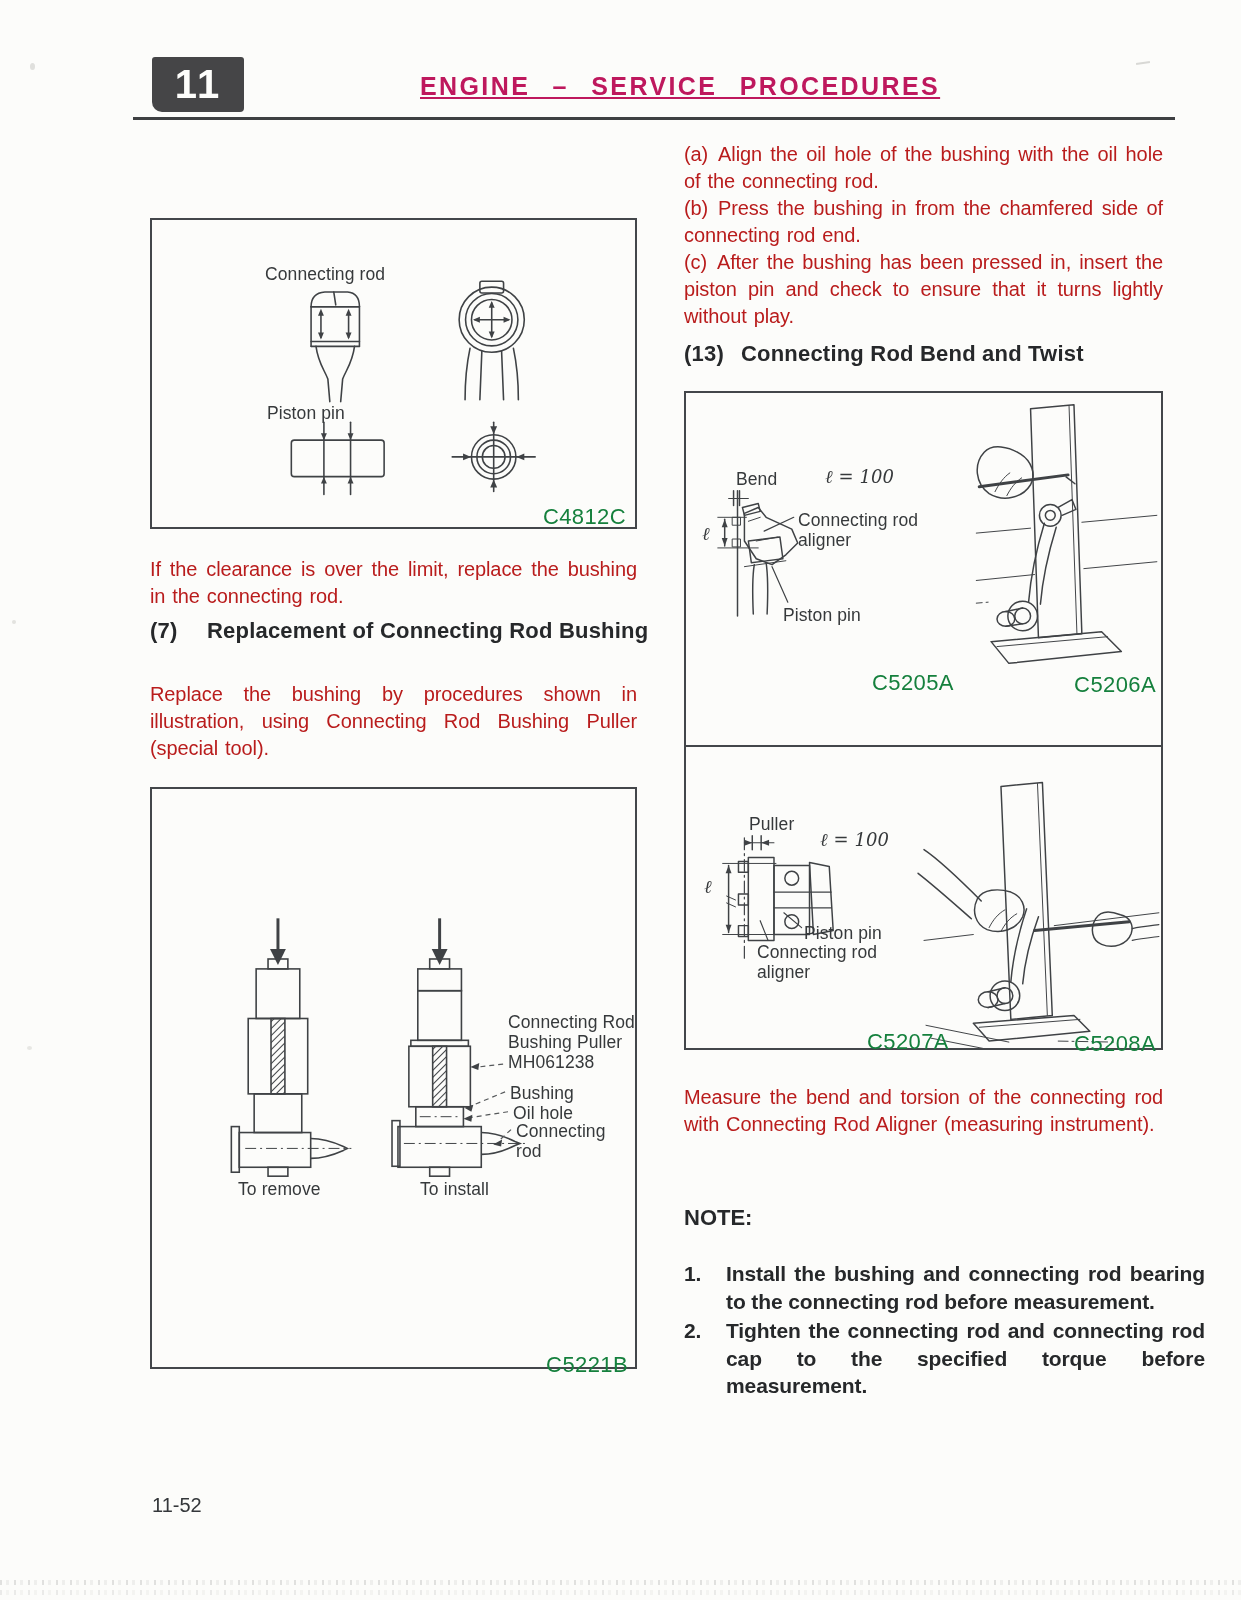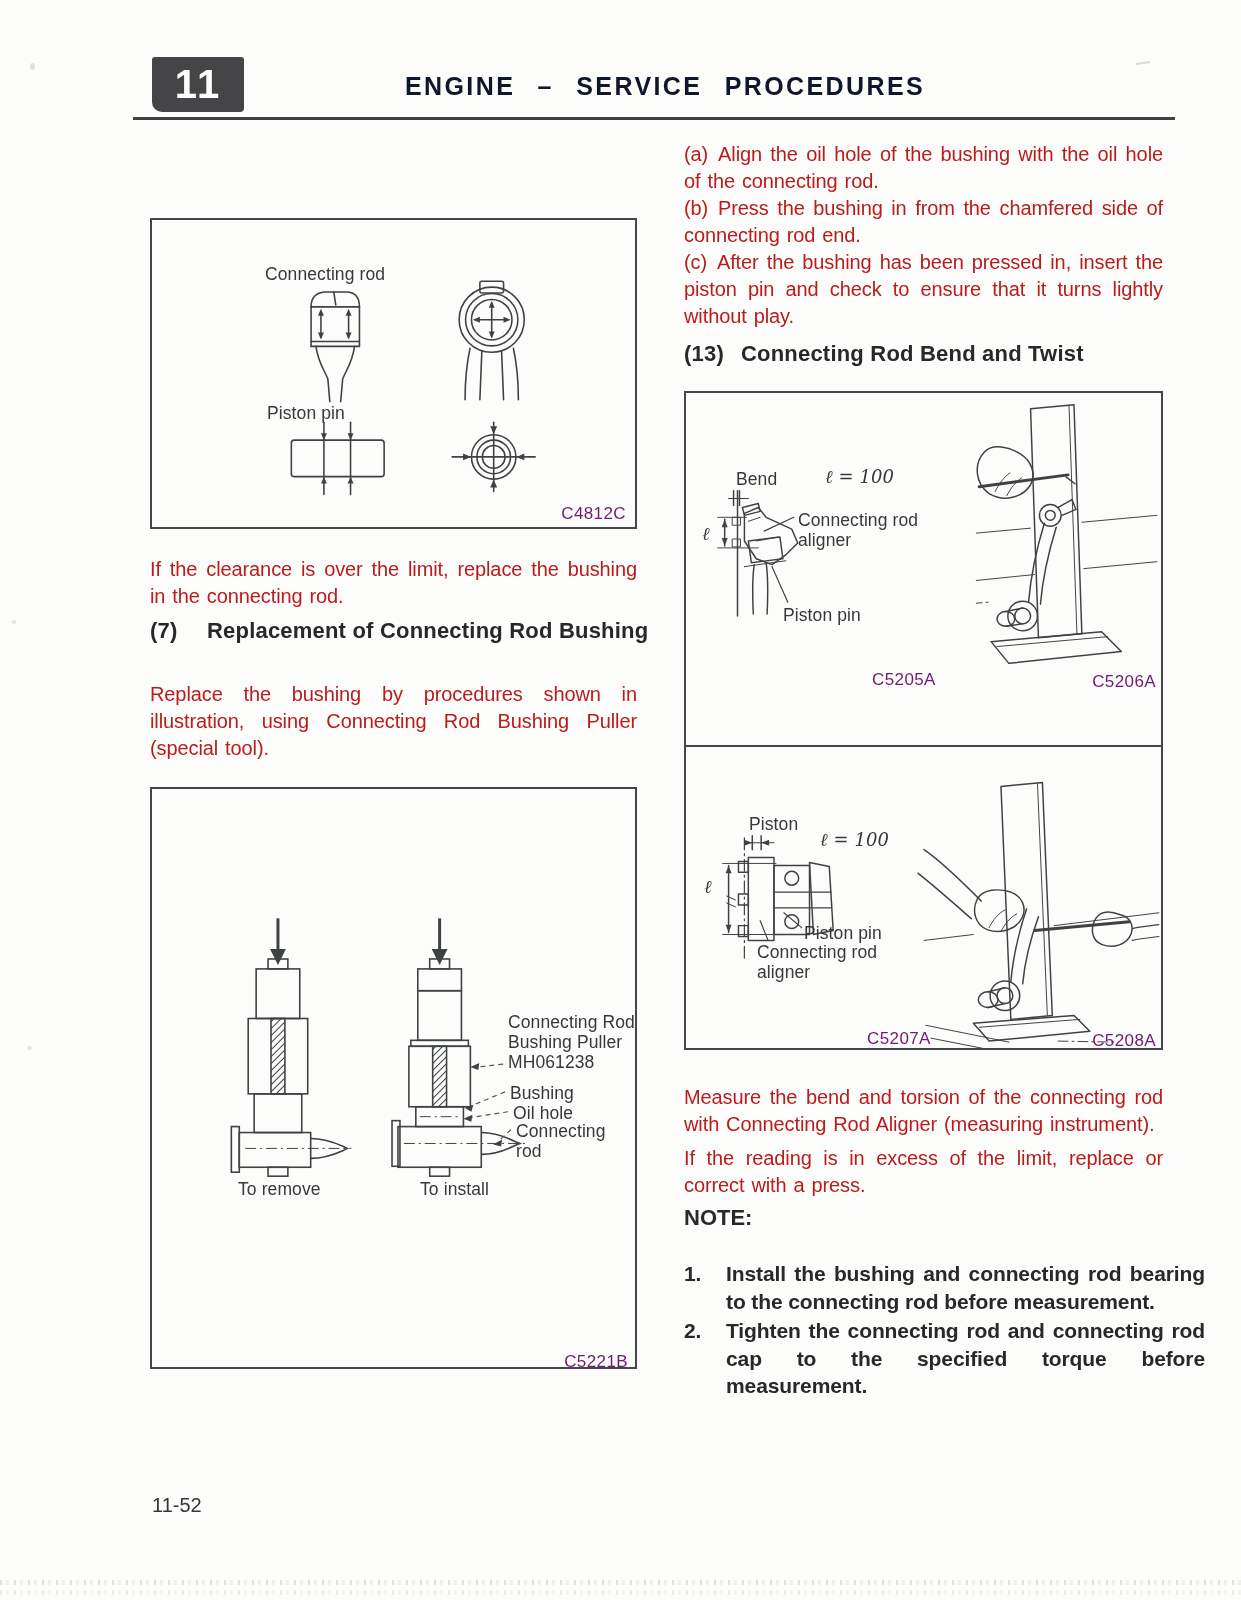--- a/index.html
+++ b/index.html
@@ -10,23 +10,23 @@
     color:#333639;
   }
   
   .chapter-box{
     position:absolute;left:152px;top:57px;width:92px;height:55px;
     background:#454547;border-radius:3px 3px 4px 10px;
     display:flex;align-items:center;justify-content:center;
   }
   .chapter-box span{color:#fdfdfb;font-size:40px;font-weight:bold;letter-spacing:2px;}
   .page-title{
-    position:absolute;left:405px;top:72px;
-    font-size:25px;font-weight:bold;color:#0f172a;
-    letter-spacing:2.4px;word-spacing:13px;white-space:nowrap;
+    position:absolute;left:420px;top:72px;
+    font-size:25px;font-weight:bold;color:#be185d;
+    letter-spacing:2.4px;word-spacing:13px;white-space:nowrap;text-decoration:underline;
   }
   .header-rule{position:absolute;left:133px;top:117px;width:1042px;height:3px;background:#3e4042;}
   
   .blk{position:absolute;}
   .body-par{
     font-size:20px;line-height:27px;text-align:justify;
     color:#b91c1c;letter-spacing:-0.1px;word-spacing:1.5px;
   }
   .sec-h{
     font-size:22px;line-height:31px;font-weight:bold;color:#26282a;
@@ -45,21 +45,21 @@
   
   .figbox{
     position:absolute;border:2px solid #43464a;background:#fcfcfa;
     box-sizing:border-box;
   }
   .figbox svg{position:absolute;left:0;top:0;}
   .flabel{
     position:absolute;font-size:17.5px;line-height:20px;color:#36393b;
     white-space:pre-line;letter-spacing:0.1px;
   }
-  .fcode{position:absolute;font-size:17px;color:#701a75;letter-spacing:0.4px;text-align:center;}
+  .fcode{position:absolute;font-size:22px;color:#15803d;letter-spacing:0.4px;text-align:center;}
   .l-italic{font-style:italic;font-family:"DejaVu Serif",serif;font-size:18px;}
   
   .speck{position:absolute;background:#c9c9c4;border-radius:50%;}
   .noise-strip{
     position:absolute;left:0;width:1241px;height:5px;opacity:.55;filter:blur(.7px);
     background:repeating-linear-gradient(90deg,
       rgba(110,110,108,.35) 0 2px, transparent 2px 6px,
       rgba(140,140,136,.22) 6px 9px, transparent 9px 14px);
   }
 </style>
@@ -336,32 +336,31 @@
         <path d="M242,282 L326,299 M247,295 L318,309" stroke-width="1"></path>
         <path d="M376,298 L432,299" stroke-width="1" stroke-dasharray="10 4 2 4"></path>
       </g>
       <g fill="#3f4245" stroke="none">
         <path d="M66,97 l-8,-3 v6 z"></path>
         <path d="M75,97 l8,-3 v6 z"></path>
         <path d="M42,120 l-3,8 h6 z"></path>
         <path d="M42,188 l-3,-8 h6 z"></path>
       </g>
     </svg>
-    <span class="flabel" style="left:63px;top:67px;">Piston</span>
+    <span class="flabel" style="left:63px;top:67px;">Puller</span>
     <span class="flabel l-italic" style="left:134px;top:83px;">ℓ = 100</span>
     <span class="flabel l-italic" style="left:18px;top:130px;">ℓ</span>
     <span class="flabel" style="left:118px;top:176px;">Piston pin</span>
     <span class="flabel" style="left:71px;top:195px;">Connecting rod
 aligner</span>
     <span class="fcode" style="left:181px;top:282px;">C5207A</span>
     <span class="fcode" style="right:5px;top:284px;">C5208A</span>
   </figure>
 
   <div class="blk body-par" style="left:684px;top:1084px;width:479px;">Measure the bend and torsion of the connecting rod with Connecting Rod Aligner (measuring instrument).</div>
-  <div class="blk body-par" style="left:684px;top:1145px;width:479px;">If the reading is in excess of the limit, replace or correct with a press.</div>
 
   <div class="blk note-h" style="left:684px;top:1205px;">NOTE:</div>
 
   <div class="blk note-item" style="left:684px;top:1260px;width:479px;">
     <span class="nnum">1.</span><span>Install the bushing and connecting rod bearing to the connecting rod before measurement.</span>
   </div>
   <div class="blk note-item" style="left:684px;top:1317px;width:479px;">
     <span class="nnum">2.</span><span>Tighten the connecting rod and connecting rod cap to the specified torque before measurement.</span>
   </div>
 

